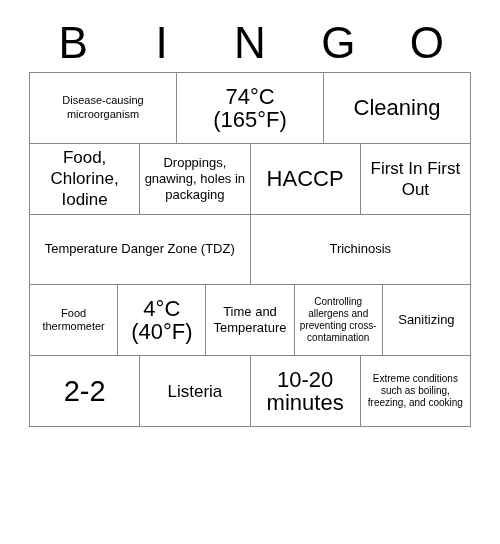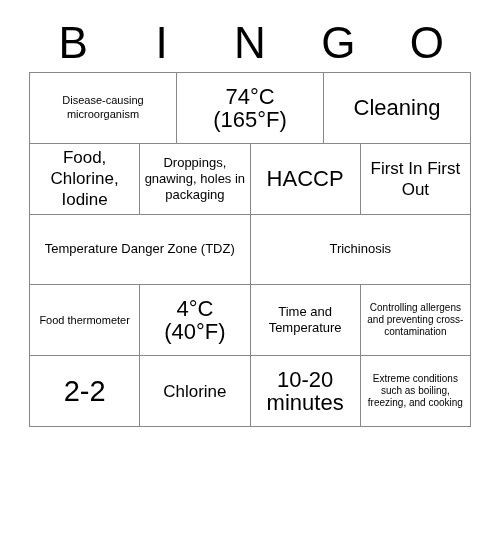--- a/index.html
+++ b/index.html
@@ -147,28 +147,31 @@
       <div class="bingo-cell sz-xl">
           <span class="cell-text">4°C
 (40°F)</span>
         </div>
       <div class="bingo-cell sz-m">
           <span class="cell-text">Time and Temperature</span>
         </div>
       <div class="bingo-cell sz-xs">
           <span class="cell-text">Controlling allergens and preventing cross-contamination</span>
         </div>
+      <div class="bingo-cell sz-m">
+          <span class="cell-text">Sanitizing</span>
+        </div>
     </div>
 
     <div class="bingo-row">
       <div class="bingo-cell sz-xxl">
           <span class="cell-text">2-2</span>
         </div>
       <div class="bingo-cell sz-l">
-          <span class="cell-text">Chlorine</span>
+          <span class="cell-text">Listeria</span>
         </div>
       <div class="bingo-cell sz-xl">
           <span class="cell-text">10-20 minutes</span>
         </div>
       <div class="bingo-cell sz-xs">
           <span class="cell-text">Extreme conditions such as boiling, freezing, and cooking</span>
         </div>
     </div>
 
   </div>

